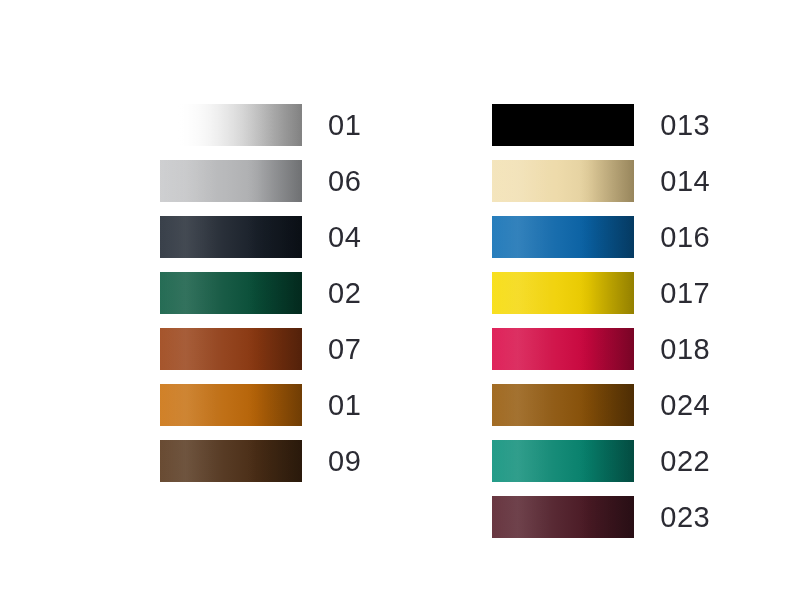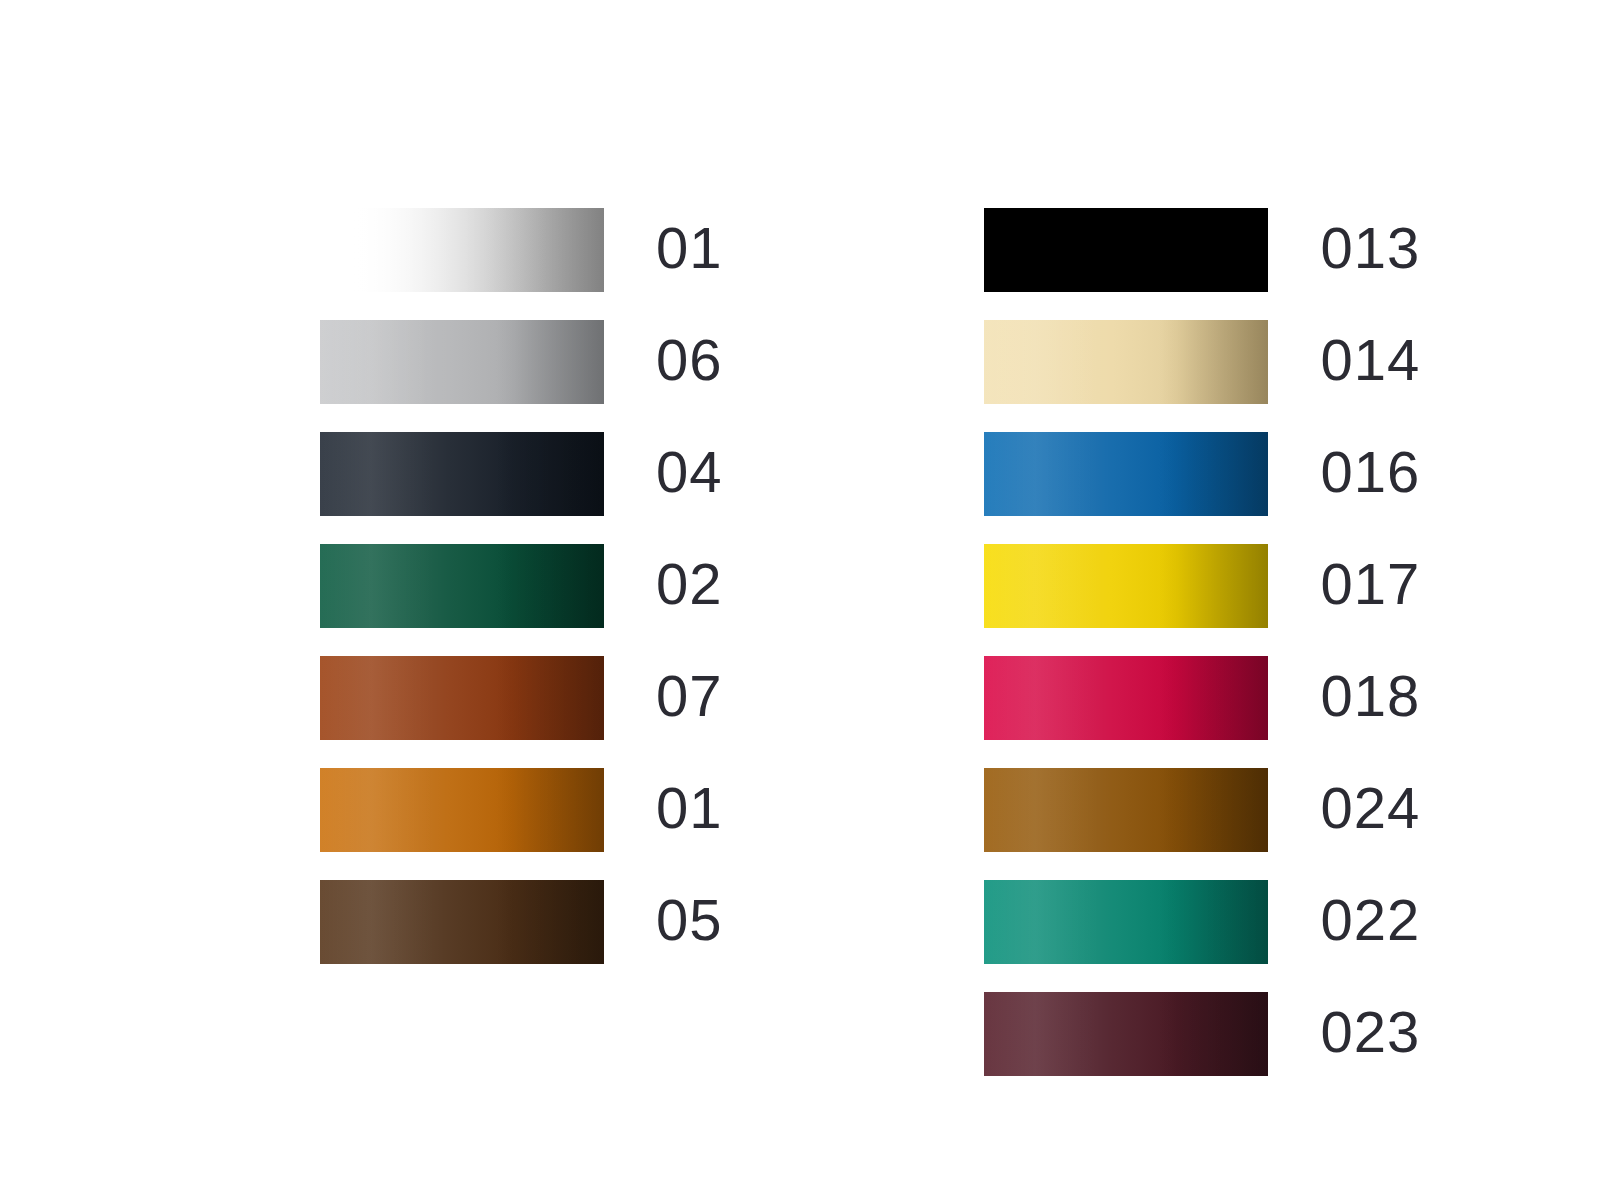--- a/index.html
+++ b/index.html
@@ -136,21 +136,21 @@
       <div class="swatch-row">
         <div class="swatch-chip" style="background: linear-gradient(to right, rgb(156, 66, 20) 0%, rgb(142, 58, 18) 40%, rgb(142, 58, 18) 62%, rgb(106, 42, 12) 100%);"></div>
         <div class="swatch-label">07</div>
       </div>
       <div class="swatch-row">
         <div class="swatch-chip" style="background: linear-gradient(to right, rgb(204, 115, 16) 0%, rgb(188, 103, 8) 40%, rgb(188, 103, 8) 62%, rgb(143, 78, 5) 100%);"></div>
         <div class="swatch-label">01</div>
       </div>
       <div class="swatch-row">
         <div class="swatch-chip" style="background: linear-gradient(to right, rgb(88, 55, 28) 0%, rgb(77, 47, 23) 40%, rgb(77, 47, 23) 62%, rgb(53, 32, 14) 100%);"></div>
-        <div class="swatch-label">05</div>
+        <div class="swatch-label">09</div>
       </div>
     </div>
 
     <div class="swatch-column right-column">
       <div class="swatch-row">
         <div class="swatch-chip chip-flat" style="background: rgb(0, 0, 0);"></div>
         <div class="swatch-label">013</div>
       </div>
       <div class="swatch-row">
         <div class="swatch-chip" style="background: linear-gradient(to right, rgb(243, 226, 181) 0%, rgb(237, 217, 166) 40%, rgb(237, 217, 166) 62%, rgb(194, 171, 118) 100%);"></div>

